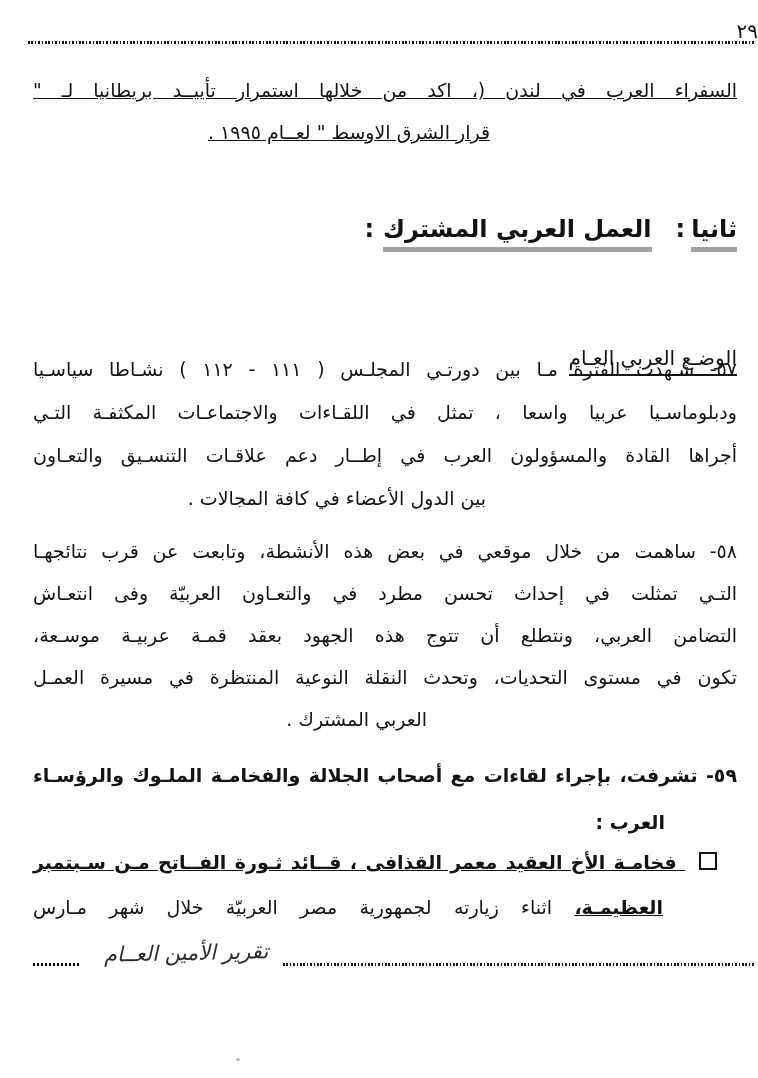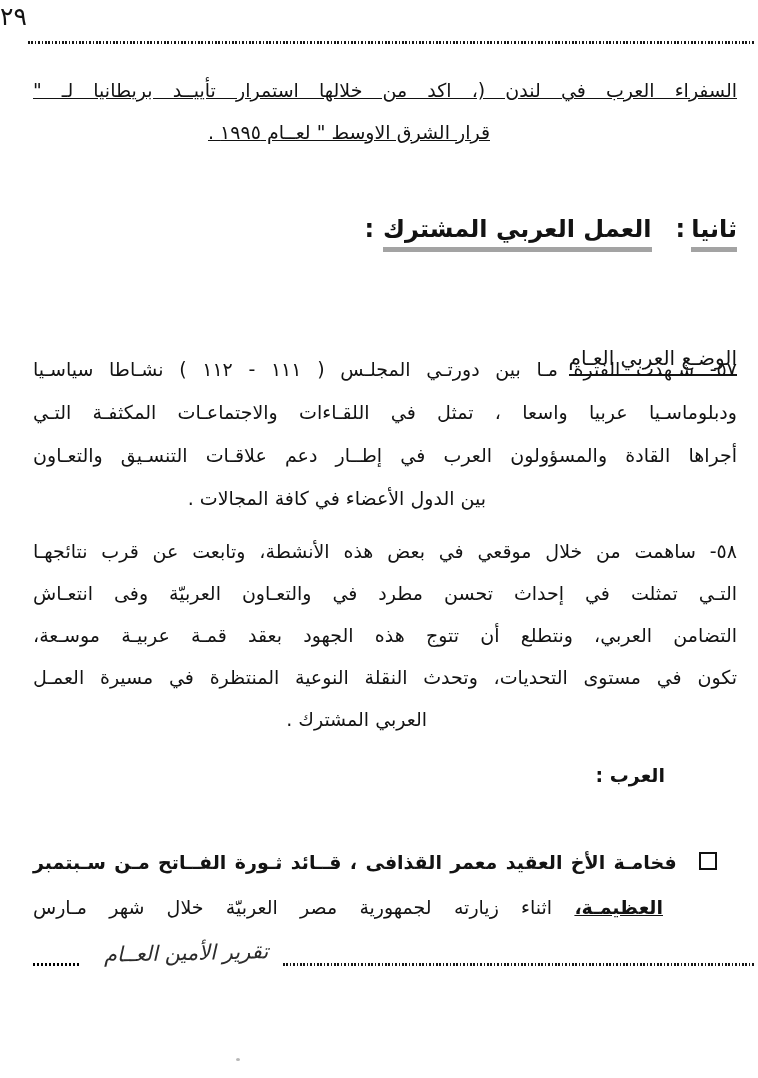--- a/index.html
+++ b/index.html
@@ -15,23 +15,23 @@
   }
   .abs{position:absolute;}
   .body-text{font-size:19px;}
   .line{text-align:justify;text-align-last:justify;}
   .line-start{text-align:right;}
   .dotted-rule{
     height:2.6px;
     background:repeating-linear-gradient(90deg,#161616 0 1.6px,transparent 1.6px 3.4px);
   }
   #page-number{
-    top:2px;left:0;right:0;
-    text-align:left;
-    font-size:25px;
+    top:19px;left:0;right:0;
+    text-align:right;
+    font-size:20px;
     letter-spacing:2px;
   }
   #top-rule{top:41px;left:28px;right:3px;}
   #intro{top:69px;right:21px;left:33px;line-height:42px;text-decoration:underline;}
   #intro .l2{padding-right:247px;}
   #section-heading{
     top:209px;right:21px;left:33px;
     font-size:24px;font-weight:700;
     text-align:right;line-height:40px;
   }
@@ -44,21 +44,21 @@
     top:292px;right:21px;left:33px;
     font-size:20px;text-align:right;line-height:38px;margin-top:47px;
   }
   #para-57{top:348px;right:21px;left:33px;line-height:43px;}
   #para-57 .l4{padding-right:251px;}
   #para-58{top:530px;right:21px;left:33px;line-height:42px;}
   #para-58 .l5{padding-right:310px;}
   #para-59{top:752px;right:21px;left:33px;line-height:47px;font-weight:700;}
   #para-59 .l2{padding-right:72px;}
   #bullet-item{top:840px;right:41px;left:33px;line-height:45px;}
-  #bullet-item .l1{font-weight:700;}
+  #bullet-item .l1{font-weight:700;text-decoration:underline;}
   #bullet-item .l2{padding-right:54px;}
   #bullet-item .lead{font-weight:700;text-decoration:underline;}
   .sq{
     display:inline-block;width:14px;height:14px;
     border:2px solid #111;
     margin-left:14px;
     vertical-align:-1px;
     background:#fff;
   }
   .pnum{white-space:nowrap;}
@@ -110,20 +110,24 @@
       <span class="pnum">٥٨-</span>
       <span>ساهمت من خلال موقعي في بعض هذه الأنشطة، وتابعت عن قرب نتائجهـا</span>
     </div>
     <div class="line">التـي تمثلت في إحداث تحسن مطرد  في والتعـاون العربيّة وفى انتعـاش</div>
     <div class="line">التضامن العربي، ونتطلع  أن تتوج  هذه الجهود بعقد قمـة عربيـة موسـعة،</div>
     <div class="line">تكون في مستوى التحديات، وتحدث النقلة النوعية المنتظرة في مسيرة العمـل</div>
     <div class="line-start l5">العربي المشترك .</div>
   </div>
 
   <div class="abs body-text" id="para-59">
+    <div class="line">
+      <span class="pnum">٥٩-</span>
+      <span>تشرفت،  بإجراء لقاءات مع أصحاب الجلالة  والفخامـة الملـوك والرؤسـاء</span>
+    </div>
     <div class="line-start l2">العرب :</div>
   </div>
 
   <div class="abs body-text" id="bullet-item">
     <div class="line l1">
       <span class="sq"></span>
       <span>فخامـة الأخ العقيد معمر القذافى ، قــائد ثـورة الفــاتح مـن سـبتمبر</span>
     </div>
     <div class="line l2">
       <span class="lead">العظيمـة،</span><span> اثناء زيارته لجمهورية مصر العربيّة  خلال شهر مـارس</span>

